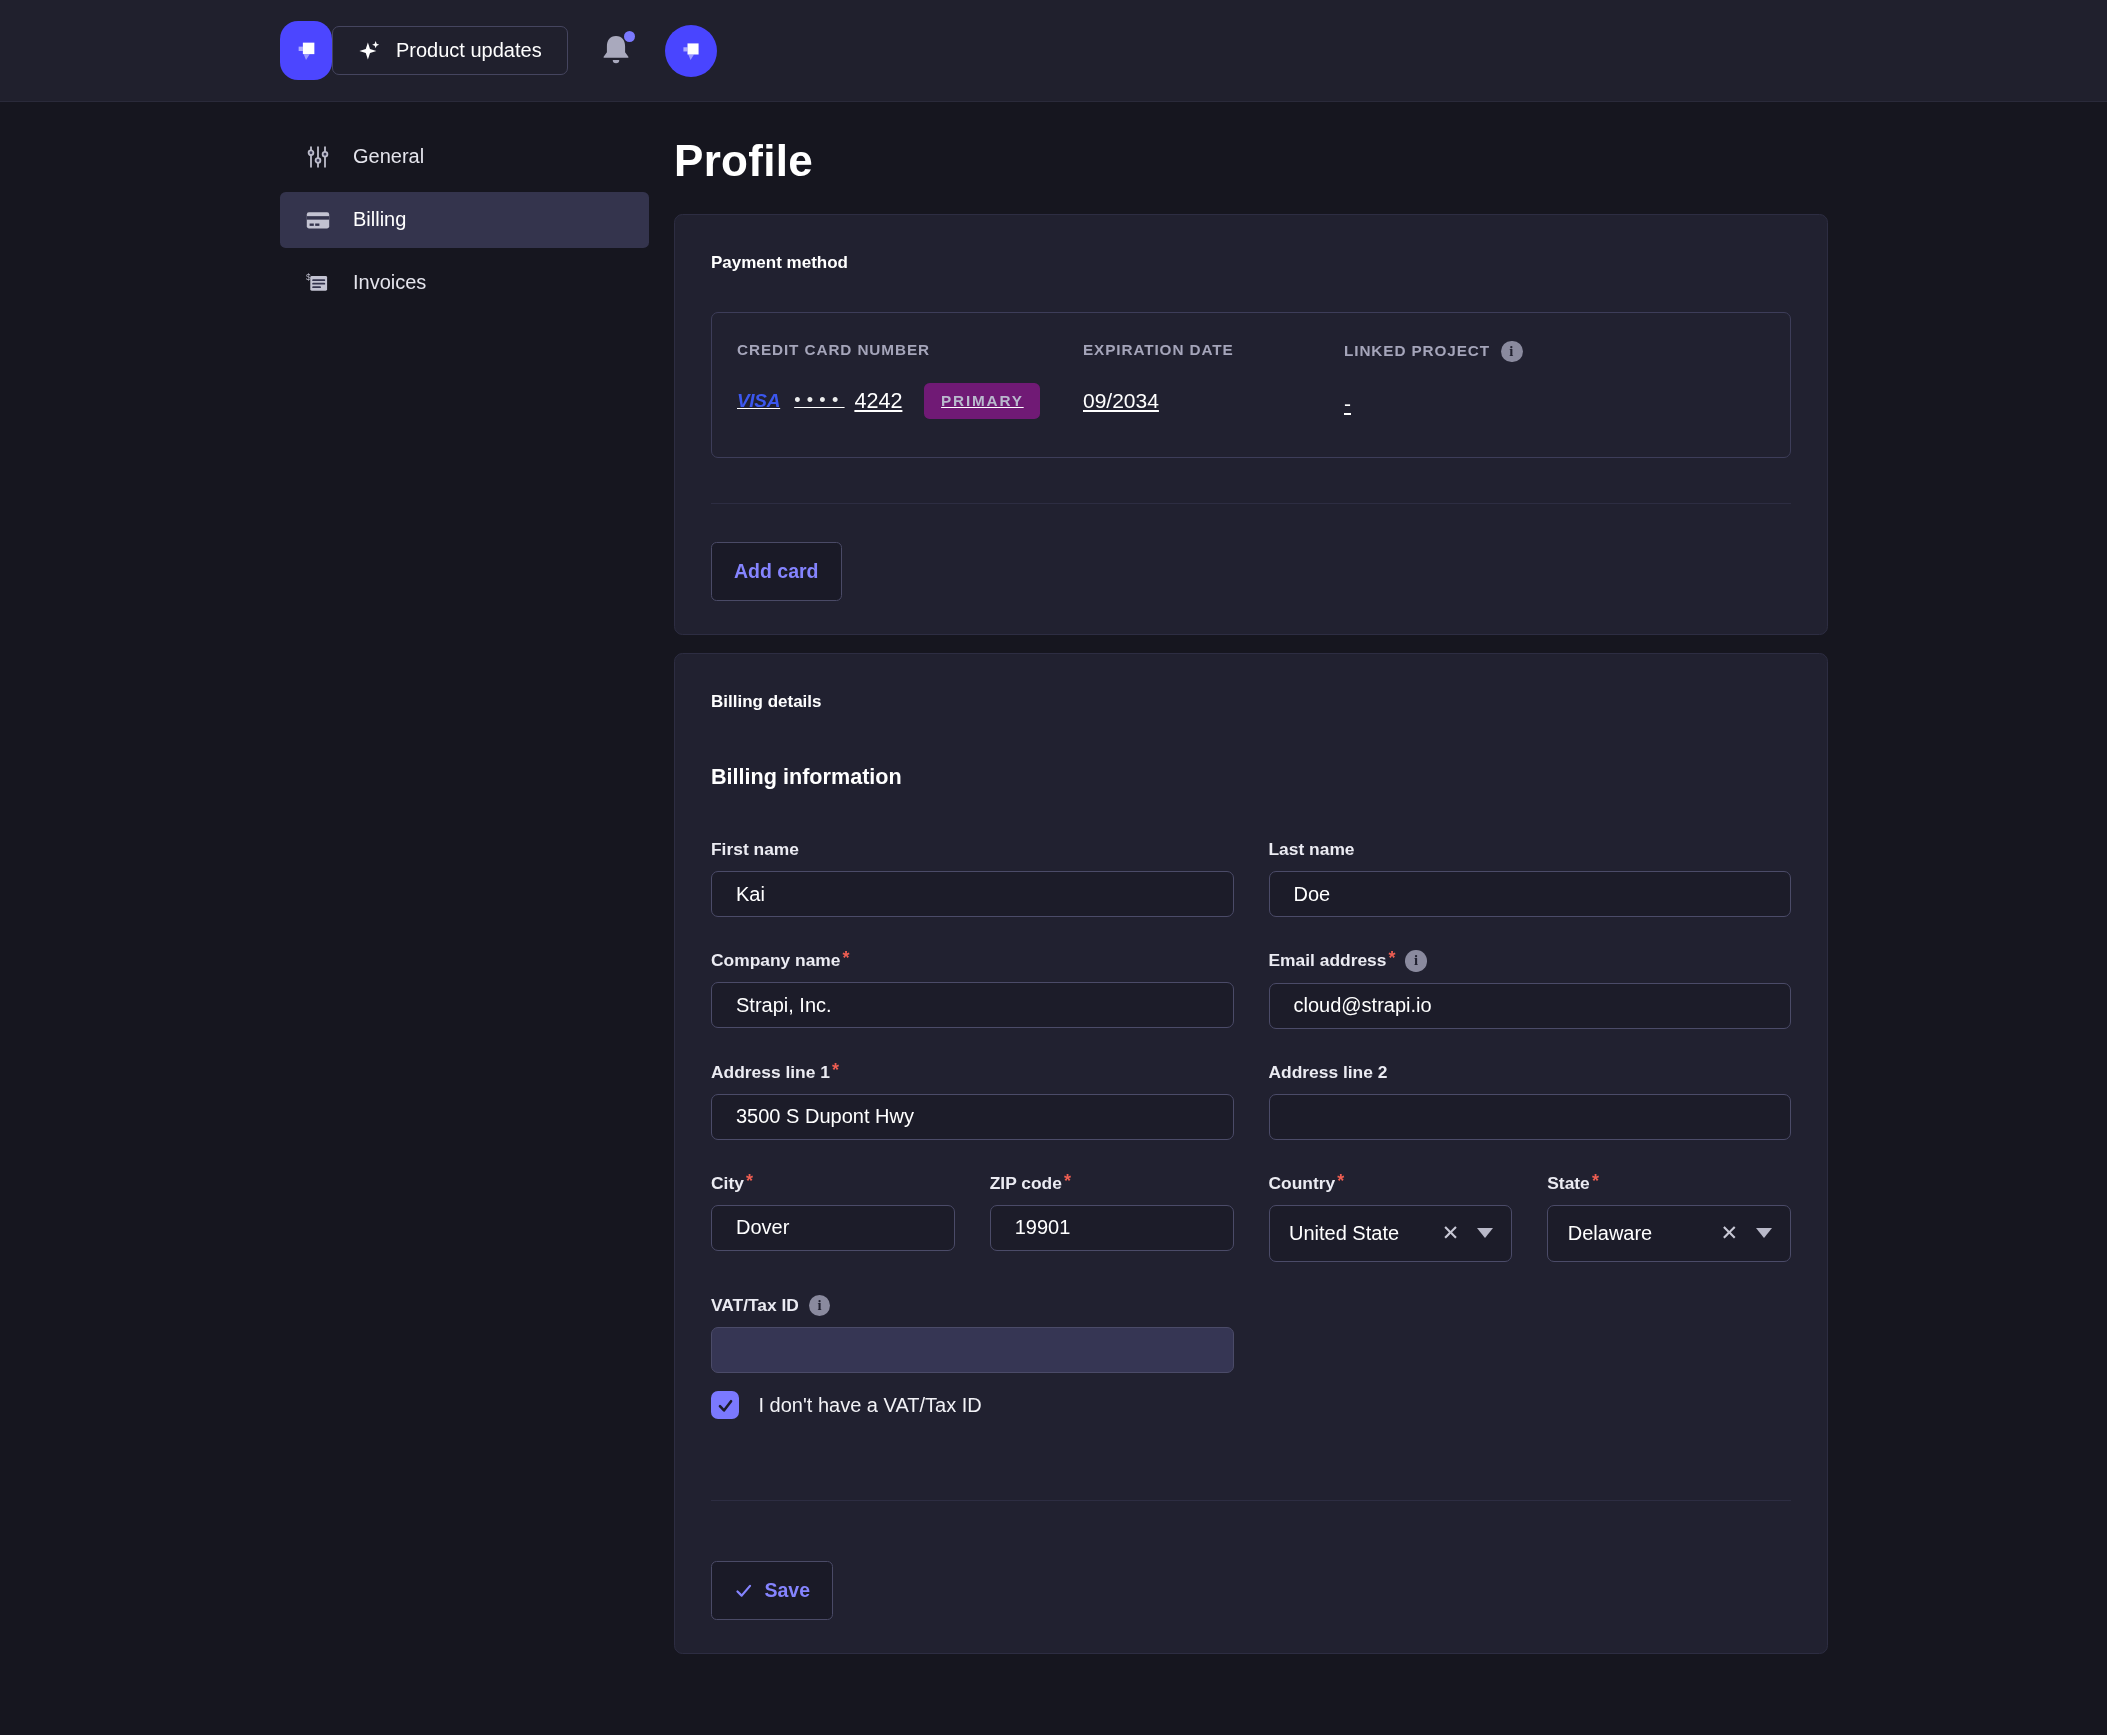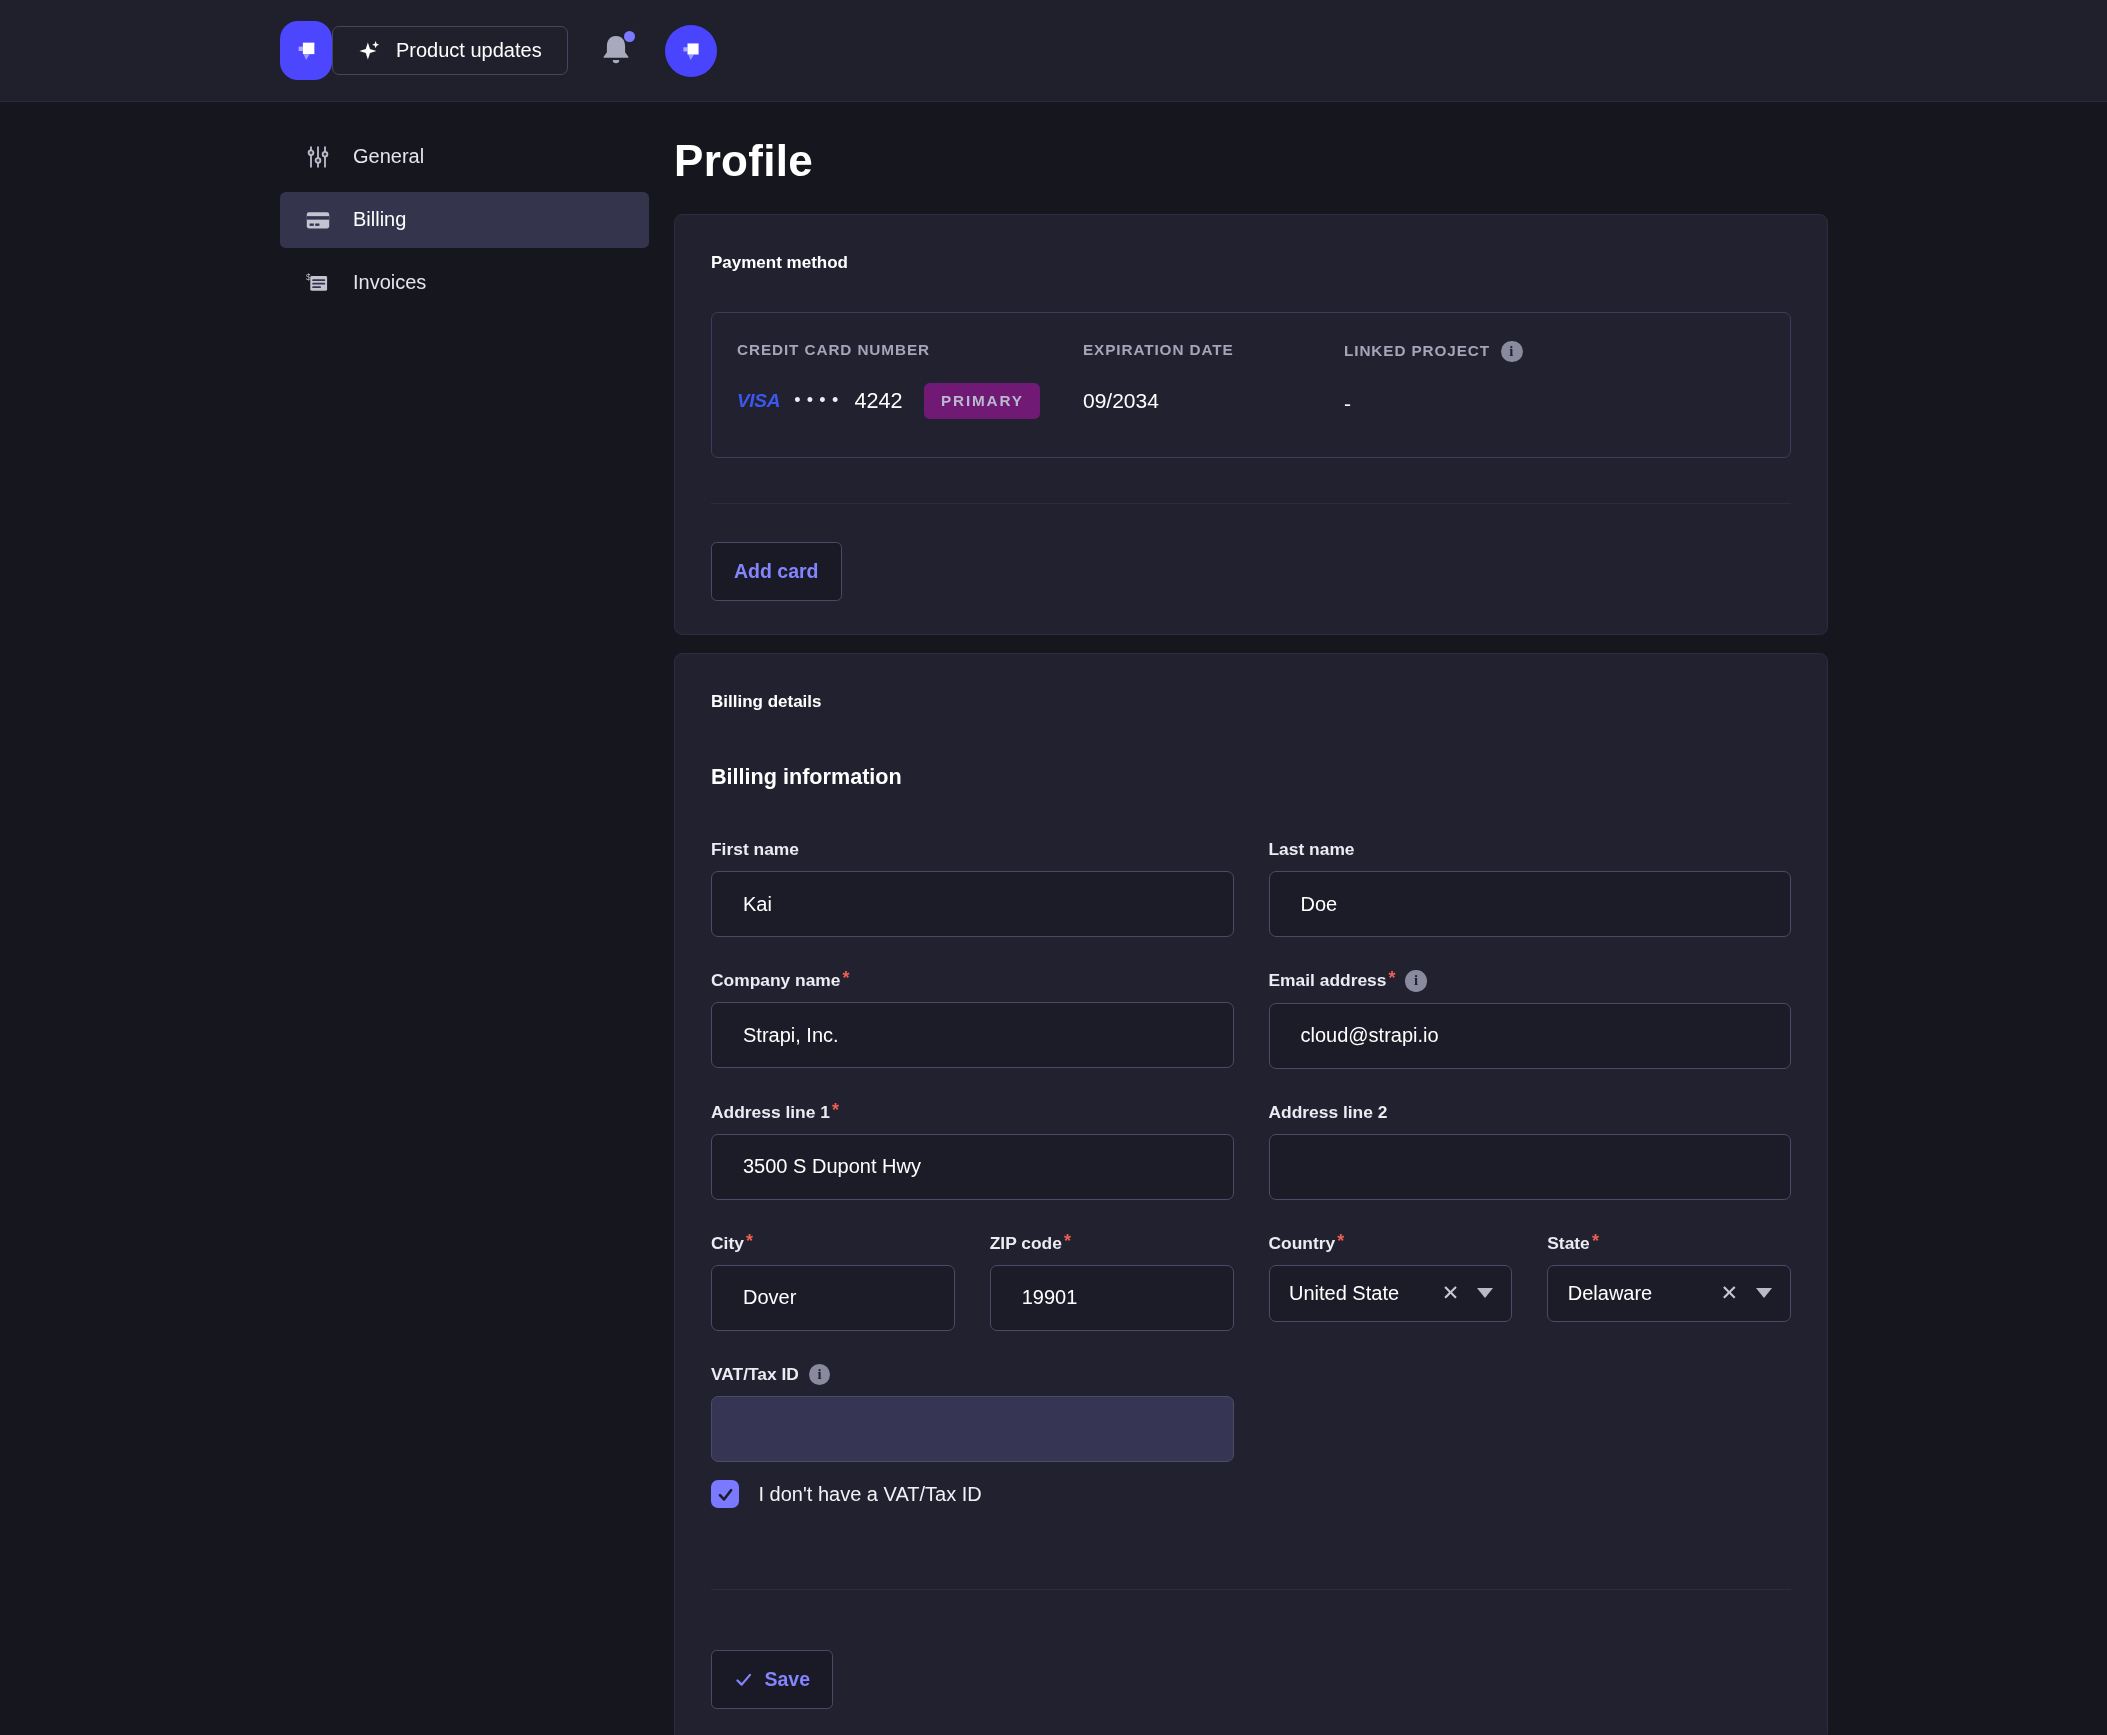--- a/index.html
+++ b/index.html
@@ -58,21 +58,21 @@
   
   .cc-box {
     margin-top: 39px; border: 1.4px solid #3d3d59; border-radius: 7px;
     padding: 28px 25px 35px;
     display: grid; grid-template-columns: 346px 261px 1fr;
   }
   .col-label {
     font-size: 15.3px; font-weight: 600; color: #a5a5ba;
     letter-spacing: 0.9px; display: flex; align-items: center; gap: 11px;
   }
-  .cc-value { margin-top: 24px; font-size: 21px; color: #ffffff; display: flex; align-items: center; min-height: 36px; }
+  .cc-value { margin-top: 24px; font-size: 21px; color: #ffffff; display: flex; align-items: center; min-height: 36px; text-decoration: underline; }
   .visa { font-size: 19px; font-weight: 800; font-style: italic; color: #3b57ee; letter-spacing: -0.3px; }
   .dots { color: #eceded; font-size: 18px; letter-spacing: 6.3px; margin: 0 9.8px 0 14px; }
   .last4 { font-size: 21.6px; }
   .badge {
     margin-left: 22px; padding: 9px 16.7px; border-radius: 5.6px; background: #701a75;
     color: #b9b9cd; font-size: 15.3px; font-weight: 600; letter-spacing: 1.8px;
   }
   .divider { border-top: 1.4px solid #2d2d42; margin-top: 45px; }
   .btn-tertiary {
     margin-top: 38px; height: 59px; padding: 0 22px; border-radius: 5.6px;
@@ -86,22 +86,22 @@
   .grid2 { display: grid; grid-template-columns: 1fr 1fr; column-gap: 35px; }
   .grid4 { display: grid; grid-template-columns: repeat(4, 1fr); column-gap: 35px; }
   .field { margin-bottom: 33px; }
   .field-label {
     font-size: 17.4px; font-weight: 600; color: #ebebf2; margin-bottom: 11px;
     display: flex; align-items: center;
   }
   .req { color: #ee5e52; font-size: 18px; margin-left: 2.1px; position: relative; top: -2.1px; }
   .label-info { margin-left: 9.8px; }
   .txt {
-    width: 100%; height: 66px; border-radius: 7px; border: 1.4px solid #4b4b68;
-    background: #1c1c29; color: #ffffff; font-size: 20px; padding: 0 31px;
+    width: 100%; height: 46px; border-radius: 7px; border: 1.4px solid #4b4b68;
+    background: #1c1c29; color: #ffffff; font-size: 20px; padding: 0 24px;
     font-family: inherit; outline: none;
   }
   .select {
     height: 57px; border-radius: 7px; border: 1.4px solid #4b4b68; background: #1c1c29;
     display: flex; align-items: center; padding: 0 18px 0 19.5px; cursor: pointer;
   }
   .sel-text { flex: 1; font-size: 20px; color: #ffffff; white-space: nowrap; overflow: hidden; }
   .x-icon { font-size: 21px; color: #c9c9d6; margin-right: 18px; cursor: pointer; }
   .caret {
     width: 0; height: 0; border-left: 8.4px solid transparent;

